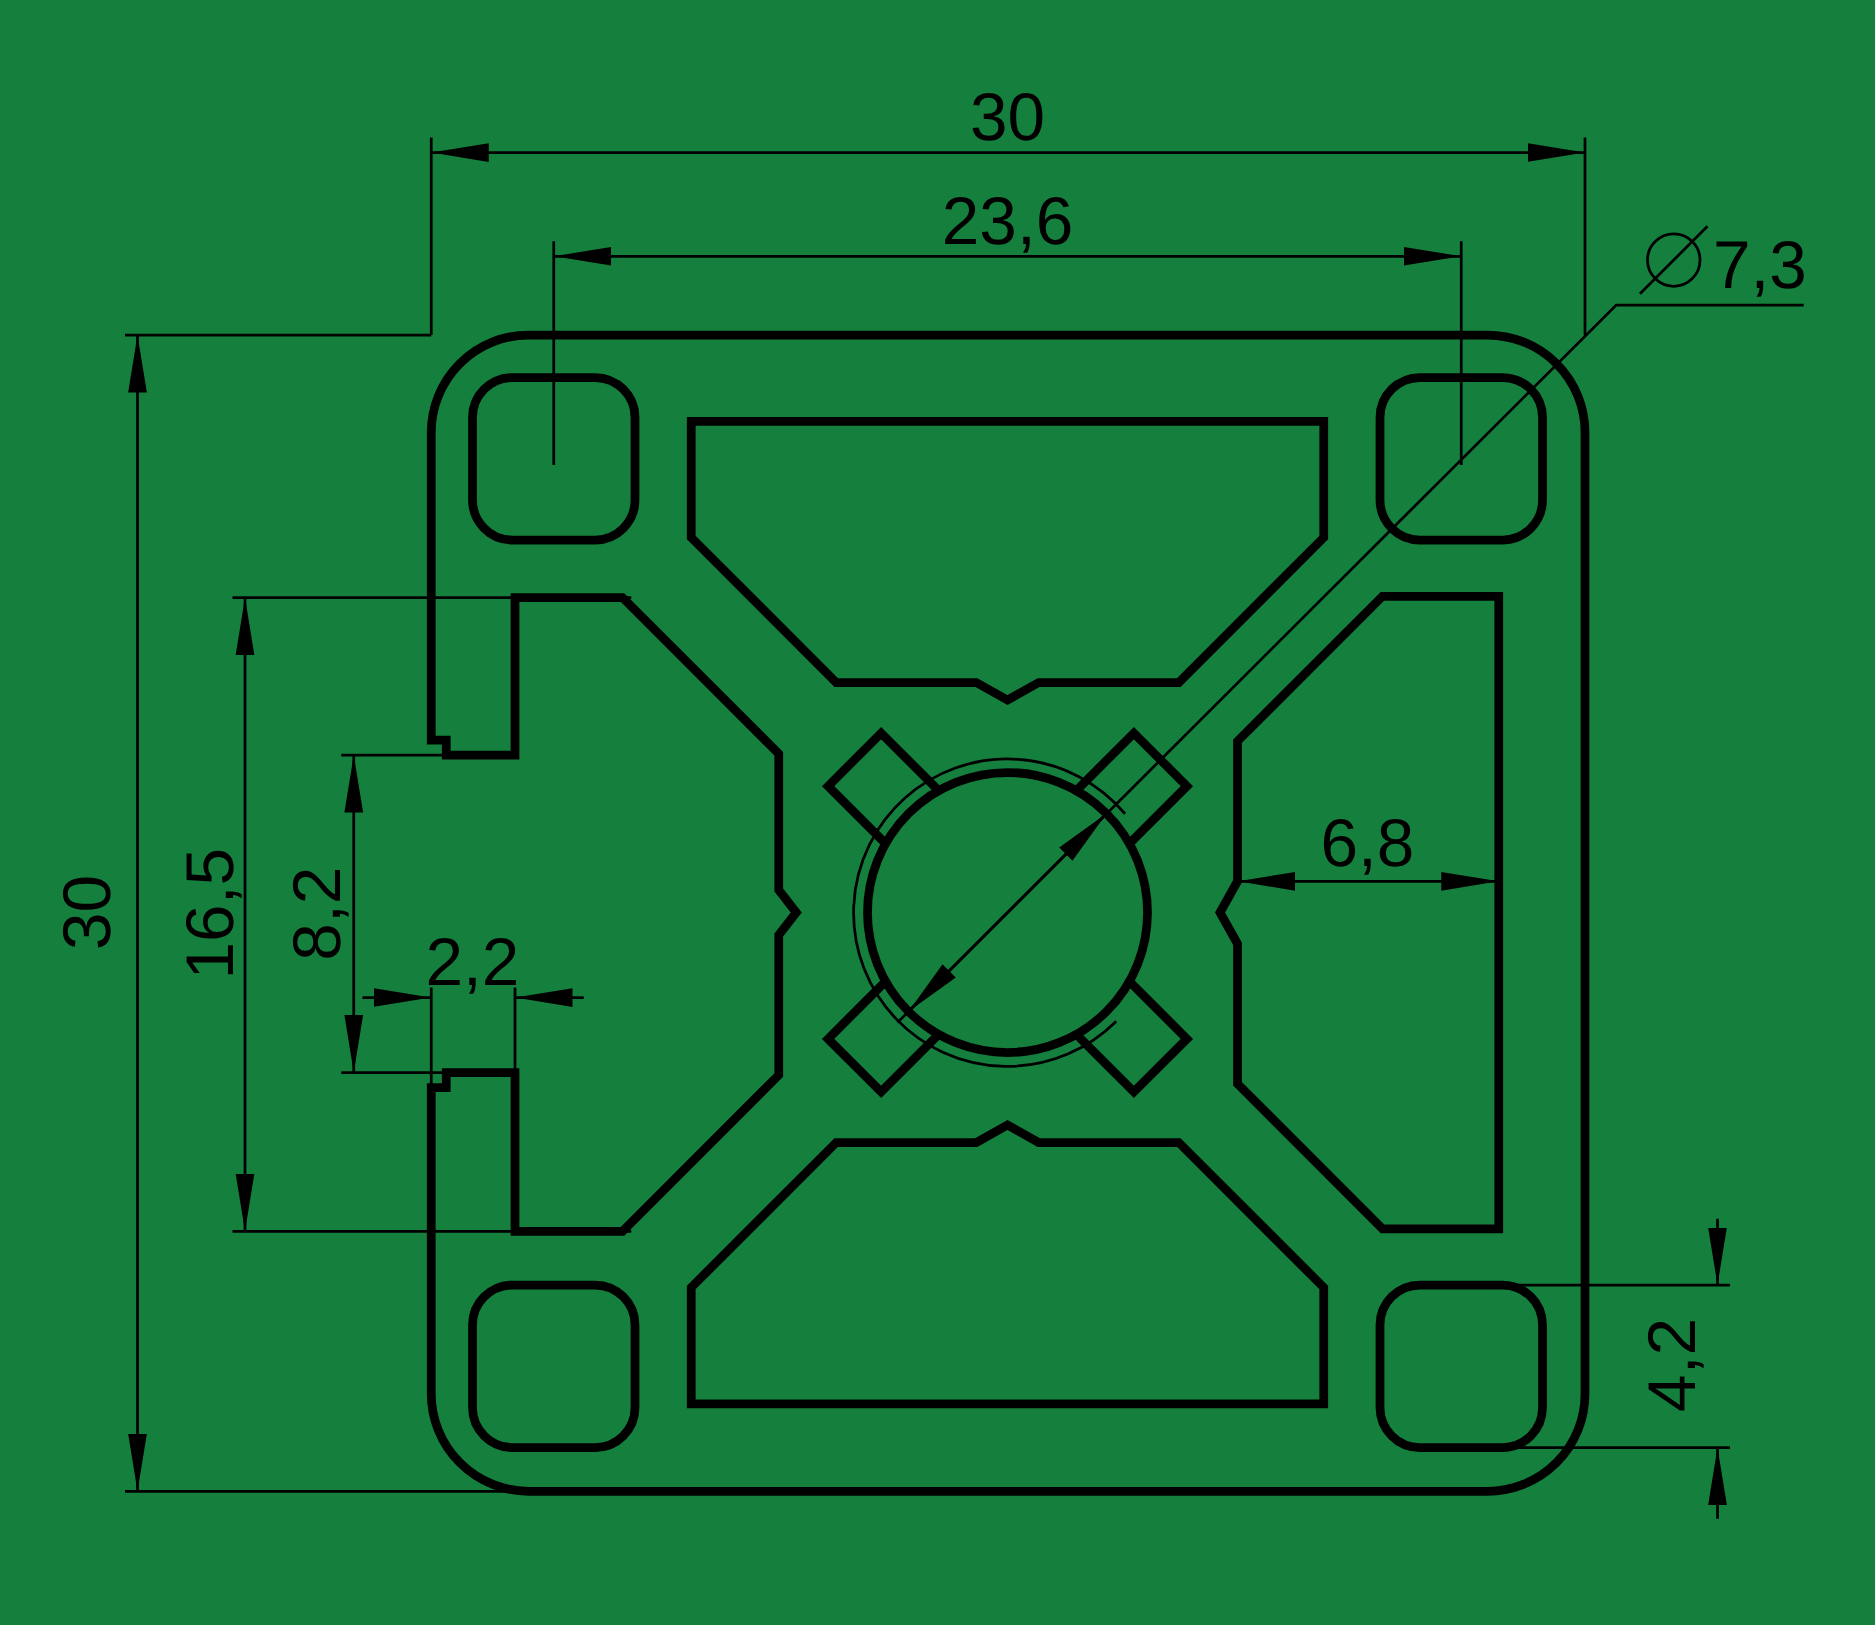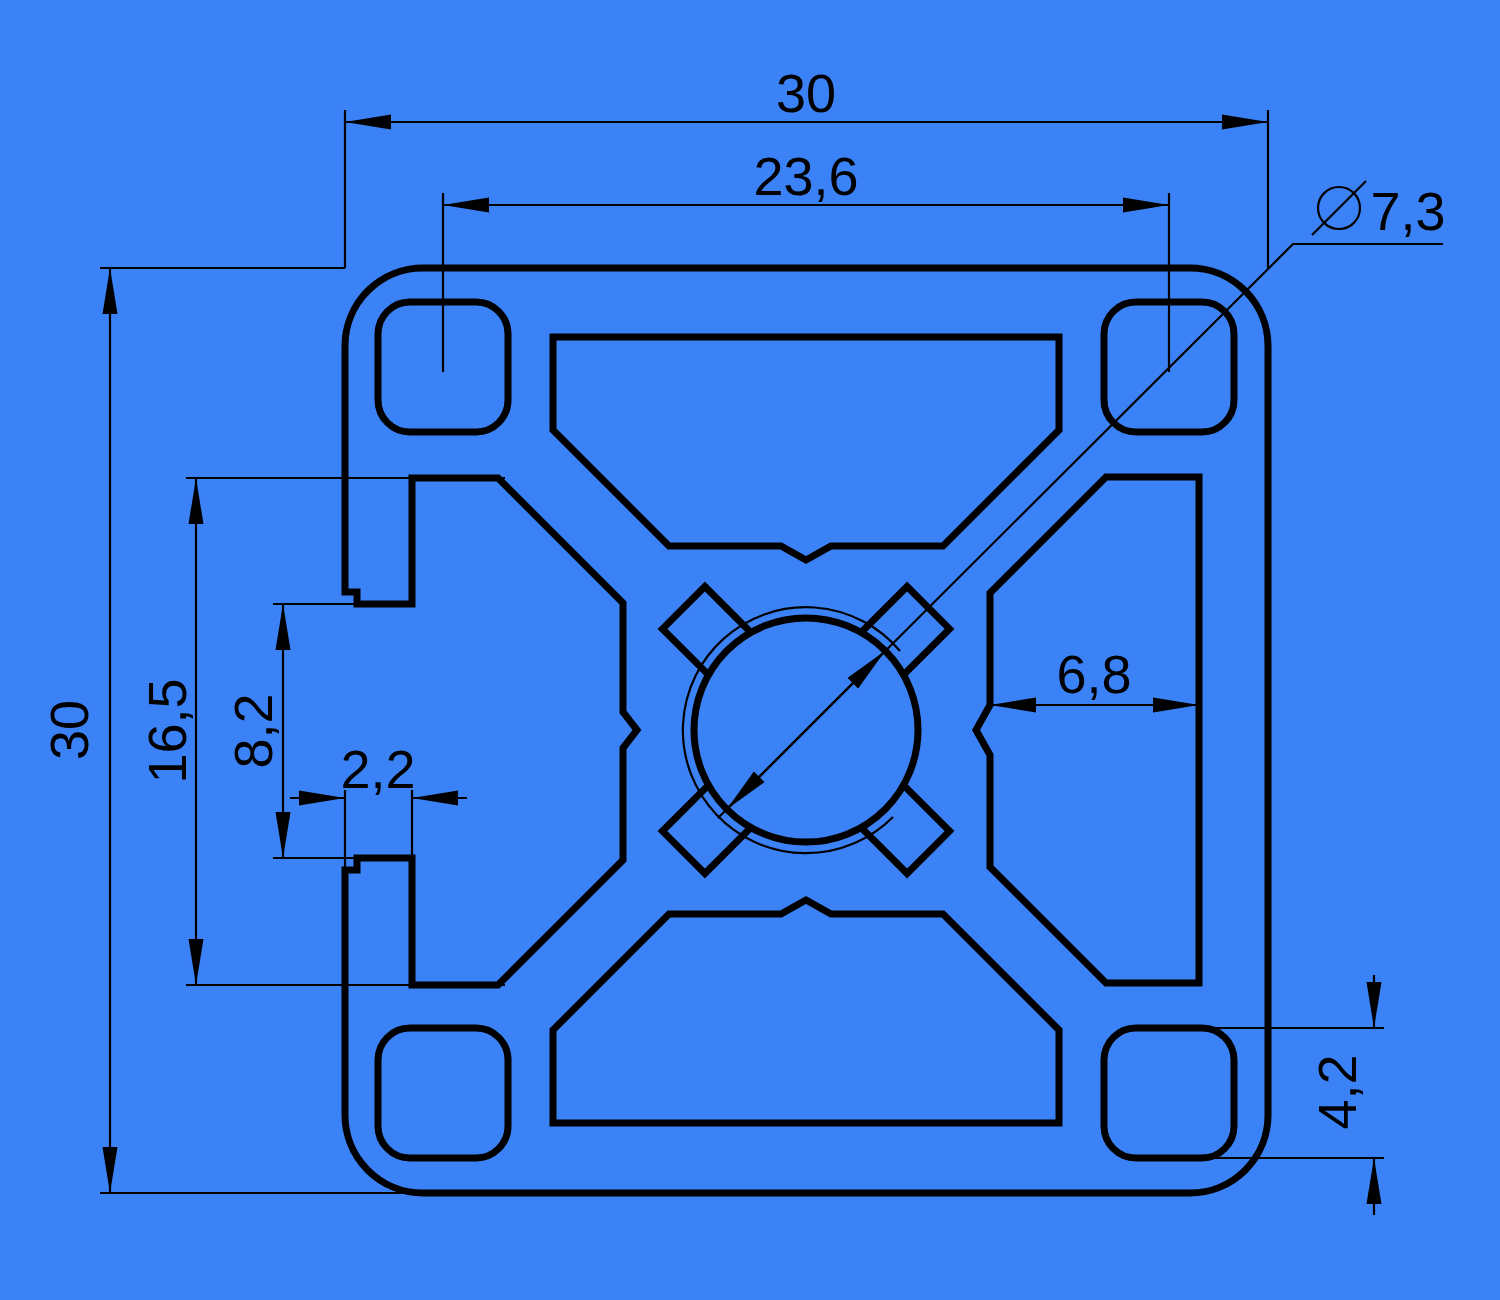--- a/index.html
+++ b/index.html
@@ -5,21 +5,21 @@
   html, body {
     margin: 0;
     padding: 0;
     background: #ffffff;
     font-family: "Liberation Sans", sans-serif;
   }
   .canvas {
     position: relative;
     width: 1500px;
     height: 1300px;
-    background: #3b82f6;
+    background: #15803d;
     overflow: hidden;
   }
   svg { display: block; }
   .thick {
     fill: none;
     stroke: #000000;
     stroke-width: 7;
     stroke-linejoin: miter;
     stroke-linecap: butt;
   }

